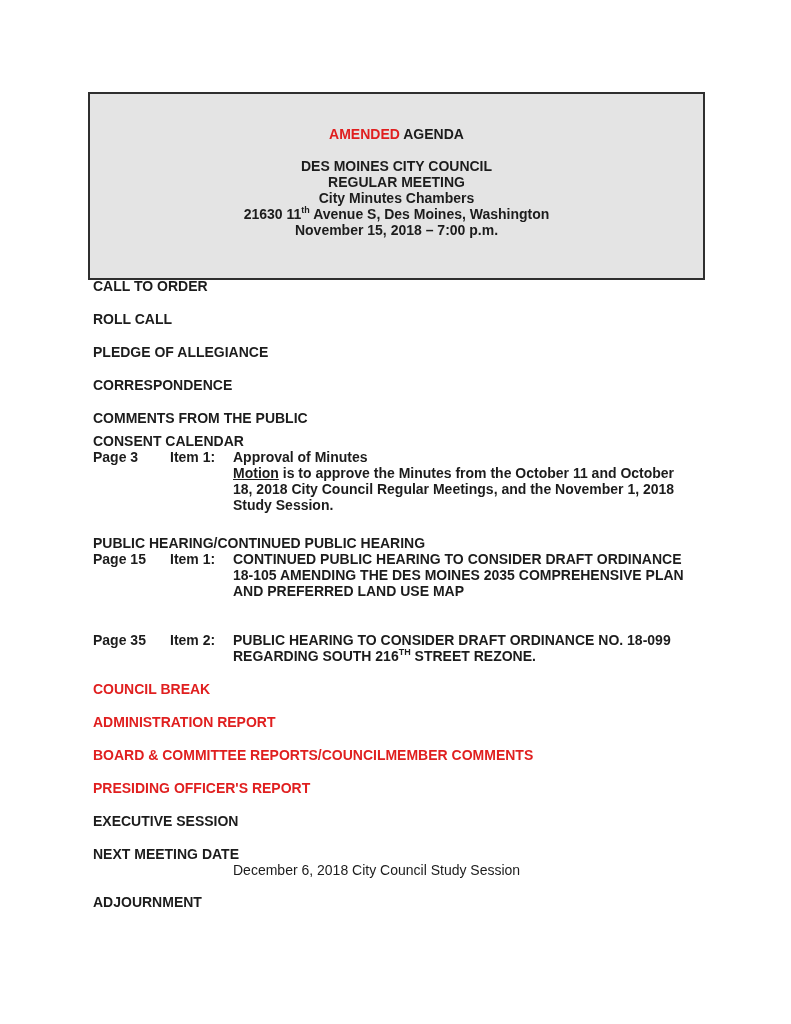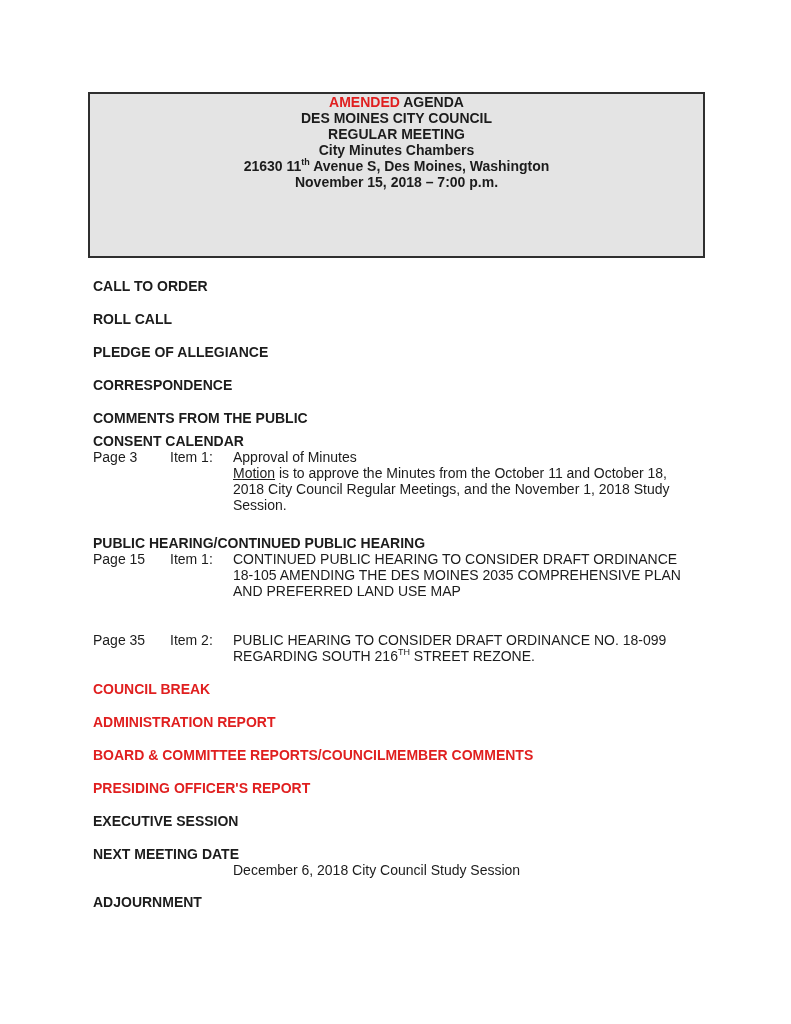--- a/index.html
+++ b/index.html
@@ -14,29 +14,29 @@
     color: #1c1c1c;
     overflow: hidden;
   }
 
   
   .header-box {
     position: absolute;
     left: 88px;
     top: 92px;
     width: 617px;
-    height: 166px;
+    height: 188px;
     background: #e4e4e4;
     border: 2px solid #2f2f2f;
     text-align: center;
     font-weight: bold;
-    padding-top: 0;
+    padding-top: 32px;
   }
   .header-box .title-line { margin-top: 0; }
-  .header-box .org-block { }
+  .header-box .org-block { margin-top: 16px; }
   .header-box .datetime-line { margin-top: 0; }
   .red { color: #e01f1f; }
   sup { font-size: 9px; line-height: 0; vertical-align: super; }
 
   
   .agenda {
     position: absolute;
     left: 93px;
     top: 278px;
     width: 603px;
@@ -46,21 +46,21 @@
     margin-top: 17px;
     white-space: nowrap;
   }
   .heading.first { margin-top: 0; }
   .heading.red { color: #e01f1f; }
   .heading.gap-lg { margin-top: 22px; }
 
   .item-row {
     display: grid;
     grid-template-columns: 77px 63px 463px;
-    font-weight: normal;
+    font-weight: bold;
   }
   .item-row.spaced { margin-top: 33px; }
   .item-desc { max-width: 463px; }
   .underline { text-decoration: underline; }
 
   .indent-detail {
     margin-left: 140px;
     font-weight: normal;
   }
 </style>

